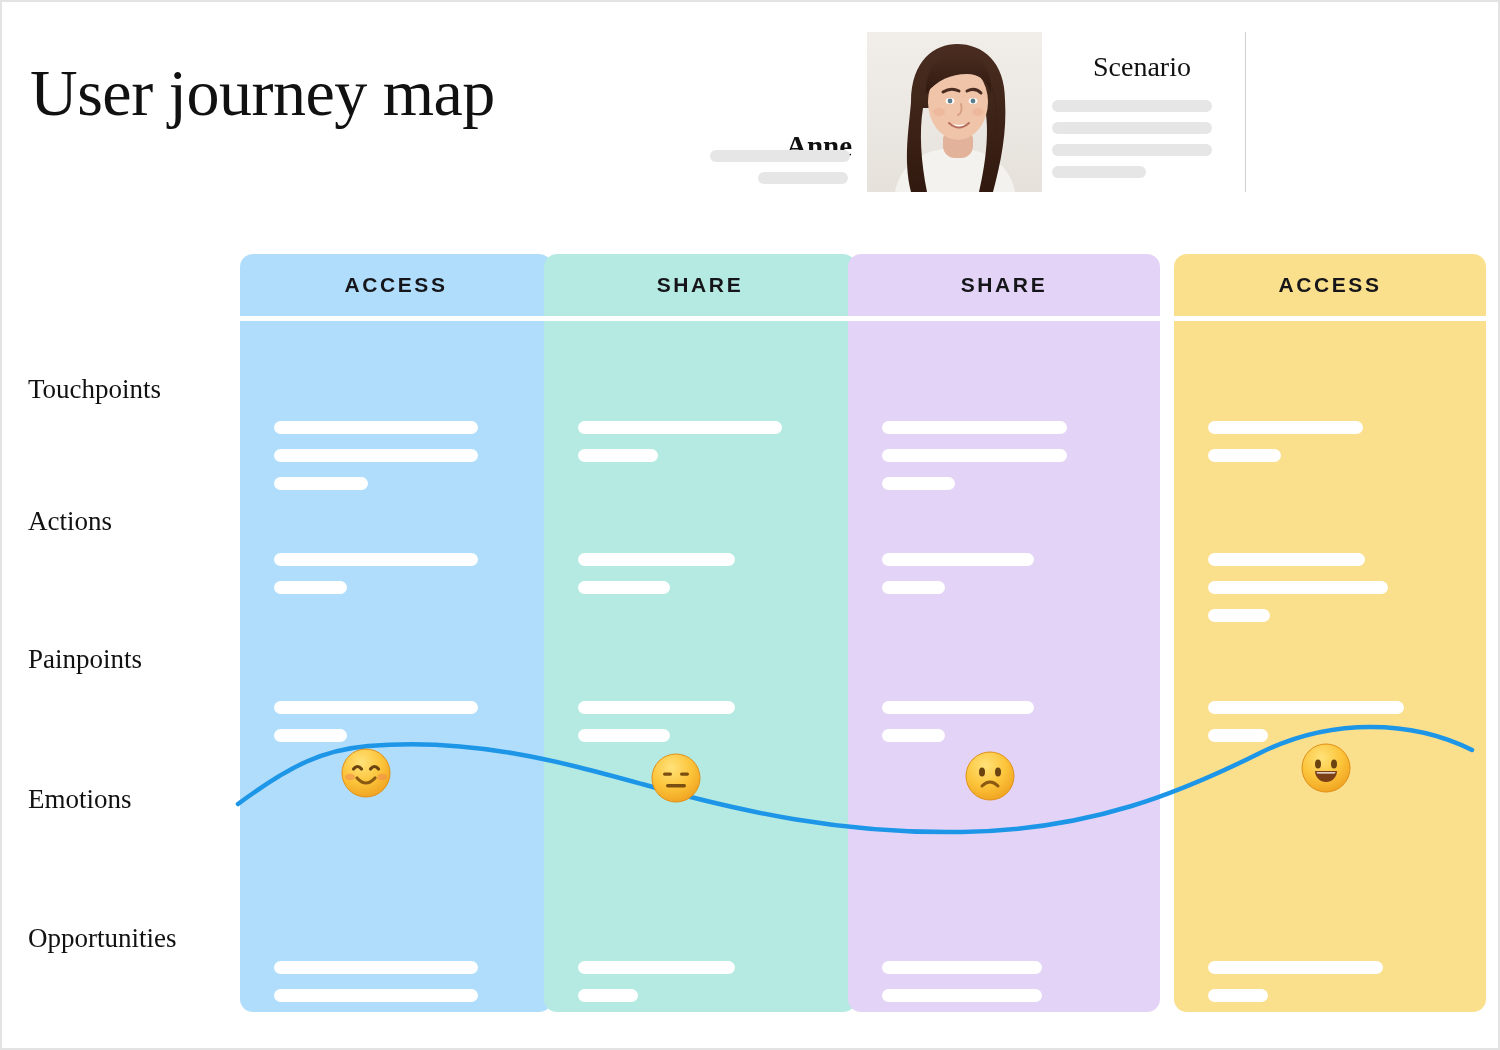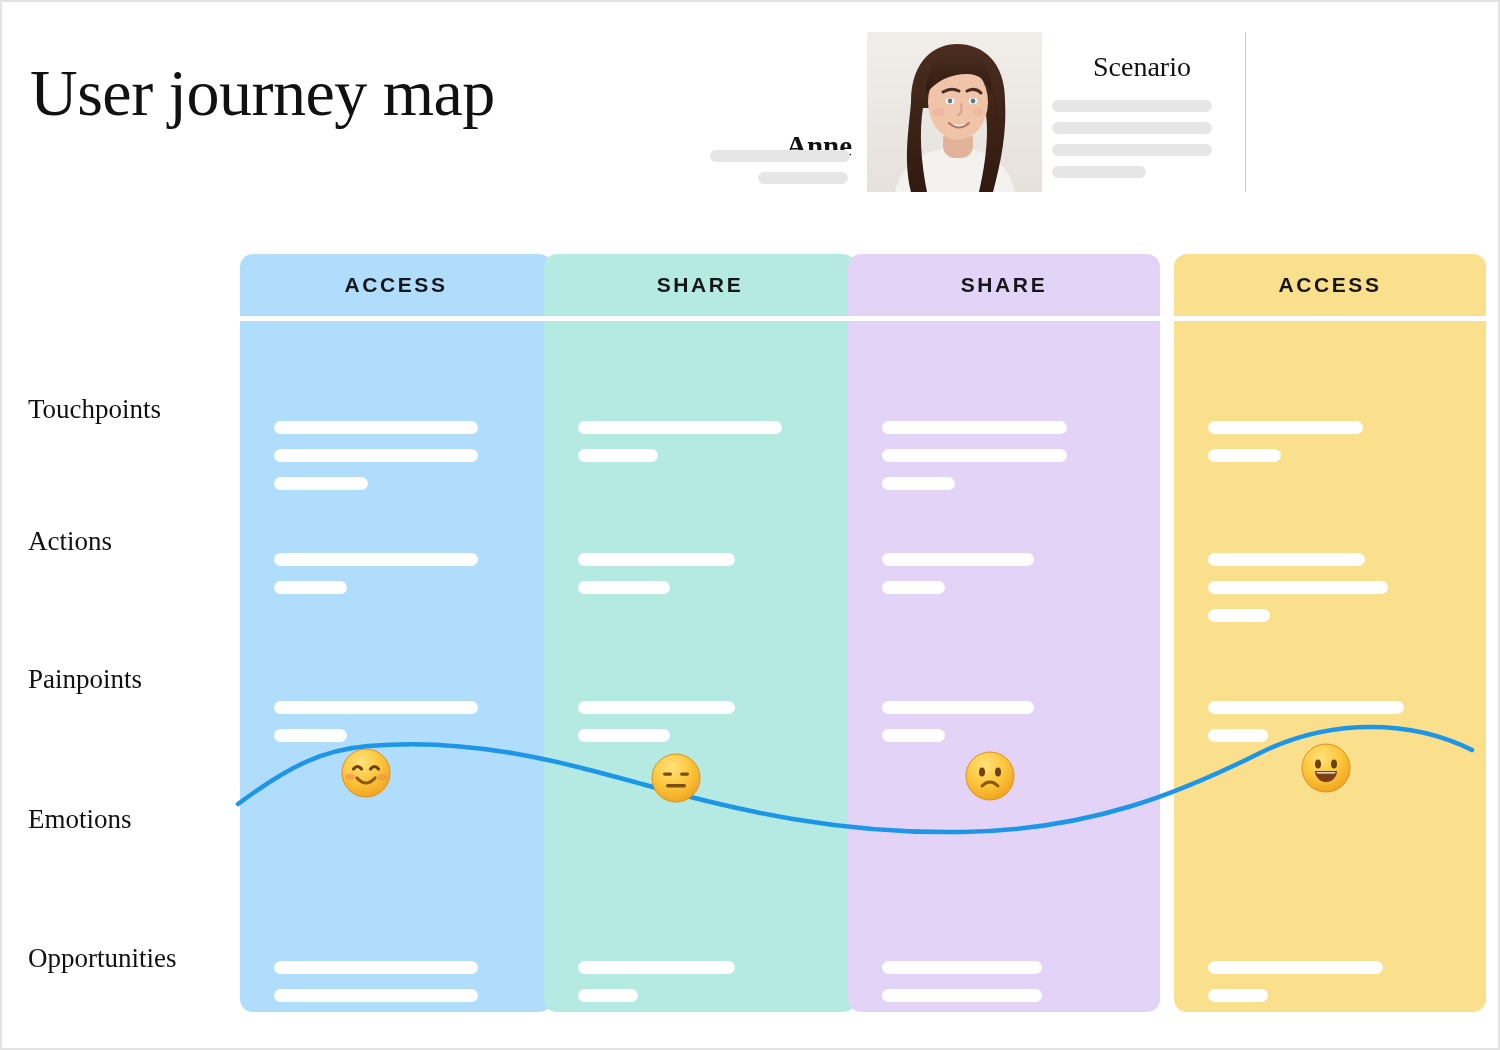--- a/index.html
+++ b/index.html
@@ -106,21 +106,20 @@
 
   
   .row-label {
     position: absolute;
     left: 26px;
     font-family: "Liberation Serif", "DejaVu Serif", serif;
     font-size: 27px;
     line-height: 30px;
     font-weight: 400;
     white-space: nowrap;
-    margin-top: 20px;
   }
 
   
   .journey-col {
     position: absolute;
     top: 252px;
     width: 312px;
     height: 758px;
     border-radius: 13px;
     overflow: hidden;

